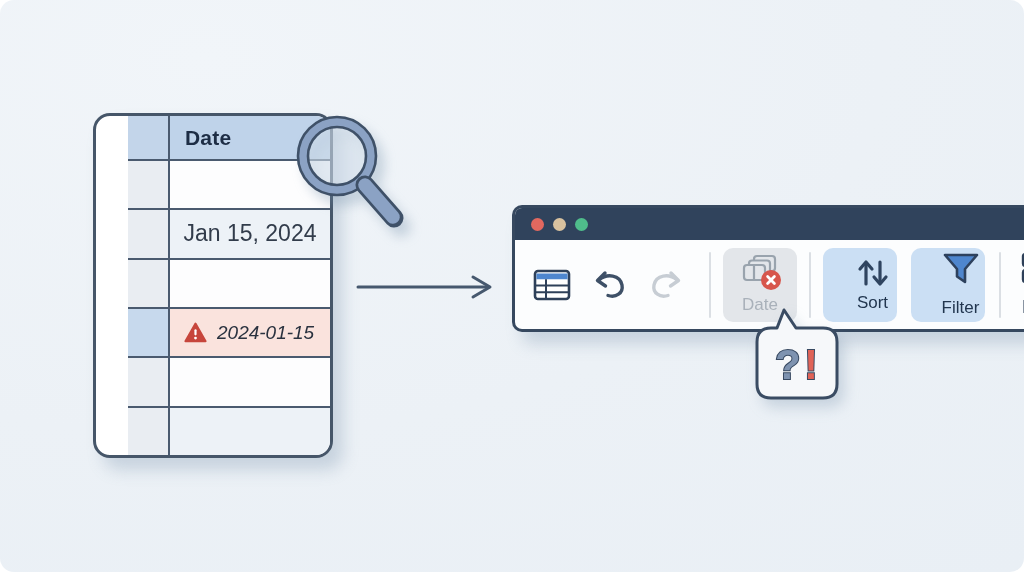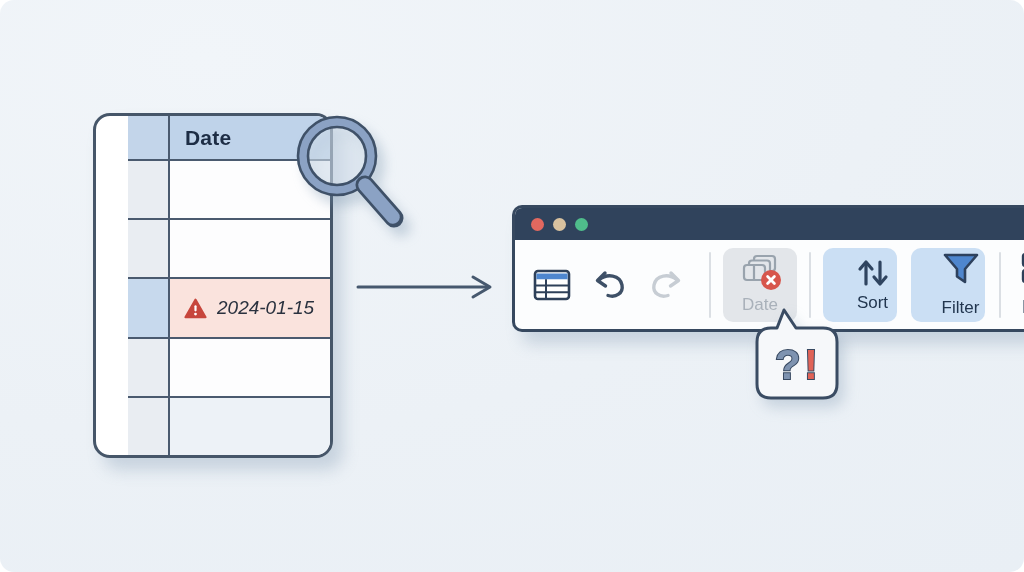--- a/index.html
+++ b/index.html
@@ -75,20 +75,26 @@
       <div class="cell">
         <span class="head-label">Date</span>
       </div>
     </div>
     <div class="trow">
       <div class="gutter"></div>
       <div class="cell">
         <span class="cell-val"></span>
       </div>
     </div>
+    <div class="trow tint">
+      <div class="gutter"></div>
+      <div class="cell">
+        <span class="cell-val">Jan 15, 2024</span>
+      </div>
+    </div>
     <div class="trow">
       <div class="gutter"></div>
       <div class="cell">
         <span class="cell-val"></span>
       </div>
     </div>
     <div class="trow error">
       <div class="gutter"></div>
       <div class="cell">
         <svg width="23" height="21" viewBox="0 0 23 21">

